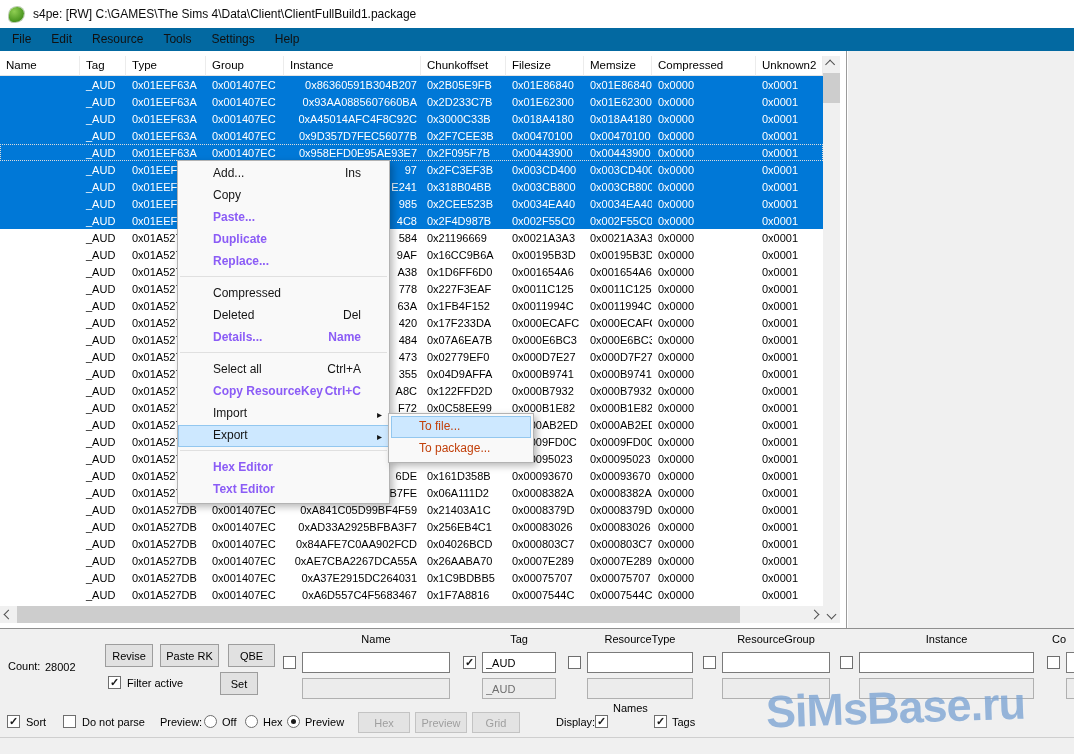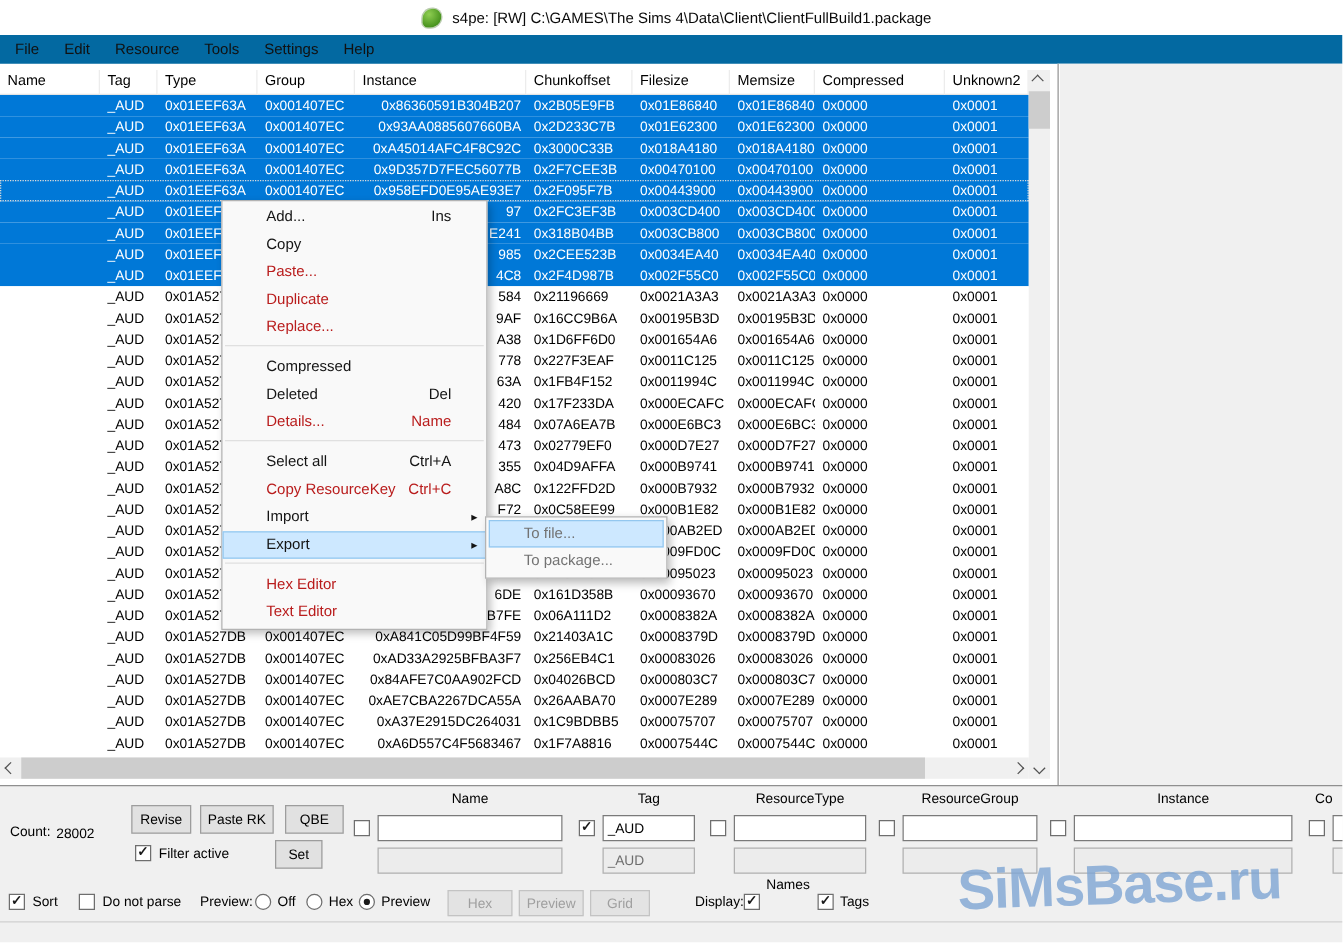--- a/index.html
+++ b/index.html
@@ -1,20 +1,20 @@
 <!DOCTYPE html>
 <html><head>
 <meta charset="utf-8">
 <style>
   * { margin:0; padding:0; box-sizing:border-box; }
   html,body { width:1074px; height:754px; }
   body { position:relative; font-family:"Liberation Sans",sans-serif; background:#fff; overflow:hidden; color:#000; }
 
   
-  .titlebar { position:absolute; left:0; top:0; width:1074px; height:28px; background:#ffffff; display:flex; align-items:center; padding-left:9px;justify-content:center; }
+  .titlebar { position:absolute; left:0; top:0; width:1074px; height:28px; background:#ffffff; display:flex; align-items:center; padding-left:9px; }
   .app-icon { width:15px; height:15px; border-radius:55% 45% 60% 30%; background:radial-gradient(circle at 35% 30%, #8fce52, #49941f 70%, #2e6b12); box-shadow:0 0 0 1px rgba(60,110,30,.35); }
   .title-text { margin-left:9px; font-size:12px; color:#0a0a0a; white-space:nowrap; }
 
   
   .menubar { position:absolute; left:0; top:28px; width:1074px; height:23px; background:#0369a1; display:flex; align-items:center; font-size:12px; padding-left:2px; }
   .mb-item { padding:3px 10px 4px 10px; color:#111; }
 
   
   .grid-cols { display:grid; grid-template-columns:80px 46px 80px 78px 137px 85px 78px 68px 104px 67px; }
   .thead { position:absolute; left:0; top:56px; width:823px; height:20px; background:#fff; font-size:11.5px; }
@@ -39,26 +39,26 @@
   .hthumb { position:absolute; left:17px; top:0; width:723px; height:17px; background:#cdcdcd; }
 
   
   .preview-pane { position:absolute; left:846px; top:51px; width:228px; height:577px; background:#f0f0f0; border-left:1px solid #9b9b9b; box-shadow:inset 1px 0 0 #ffffff; }
 
   
   .cmenu { position:absolute; left:177px; top:160px; width:213px; background:#f9f9f9; border:1px solid #b3b3b3; box-shadow:3px 3px 7px rgba(0,0,0,.28); padding:2px 0; z-index:10; font-size:12px; }
   .mi { height:22px; line-height:21px; position:relative; padding:0 10px 0 35px; color:#141414; white-space:nowrap; }
   .mi .accel { position:absolute; right:28px; }
   .mi .arrow { position:absolute; right:7px; font-size:10px; top:1px; }
-  .mi.disabled { color:#b91c1c; }
+  .mi.disabled { color:#8b5cf6;font-weight:bold; }
   .mi.highlighted { background:#cde8ff; outline:1px solid #93c7ef; outline-offset:-1px; }
   .mi.separator { height:7px; padding:0; }
   .mi.separator::after { content:""; display:block; margin:3px 2px 0 2px; border-top:1px solid #e0e0e0; }
   .submenu { position:absolute; left:388px; top:413px; width:146px; background:#f9f9f9; border:1px solid #b3b3b3; box-shadow:3px 3px 7px rgba(0,0,0,.28); padding:2px; z-index:11; font-size:12px; }
-  .smi { height:22px; line-height:21px; padding-left:28px; color:#737373; white-space:nowrap; }
+  .smi { height:22px; line-height:21px; padding-left:28px; color:#c2410c; white-space:nowrap; }
   .smi.highlighted { background:#cde8ff; outline:1px solid #93c7ef; outline-offset:-1px; }
 
   
   .bpanel { position:absolute; left:0; top:628px; width:1074px; height:126px; background:#f0f0f0; border-top:1px solid #8f8f8f; font-size:11px; }
   .bpanel::after { content:""; position:absolute; left:0; top:108px; width:1074px; border-top:1px solid #cfcfcf; }
   .abs { position:absolute; white-space:nowrap; }
   .btn { position:absolute; background:#e1e1e1; border:1px solid #9d9d9d; font-size:11px; text-align:center; font-family:"Liberation Sans",sans-serif; display:flex; align-items:center; justify-content:center; }
   .btn.disabled { color:#9f9f9f; background:#e3e3e3; border-color:#c3c3c3; }
   .cb { position:absolute; width:13px; height:13px; background:#fff; border:1px solid #6e6e6e; font-size:11px; line-height:11px; text-align:center; color:#1a1a1a; }
   .cb.checked::after { content:"\2713"; font-weight:bold; }

